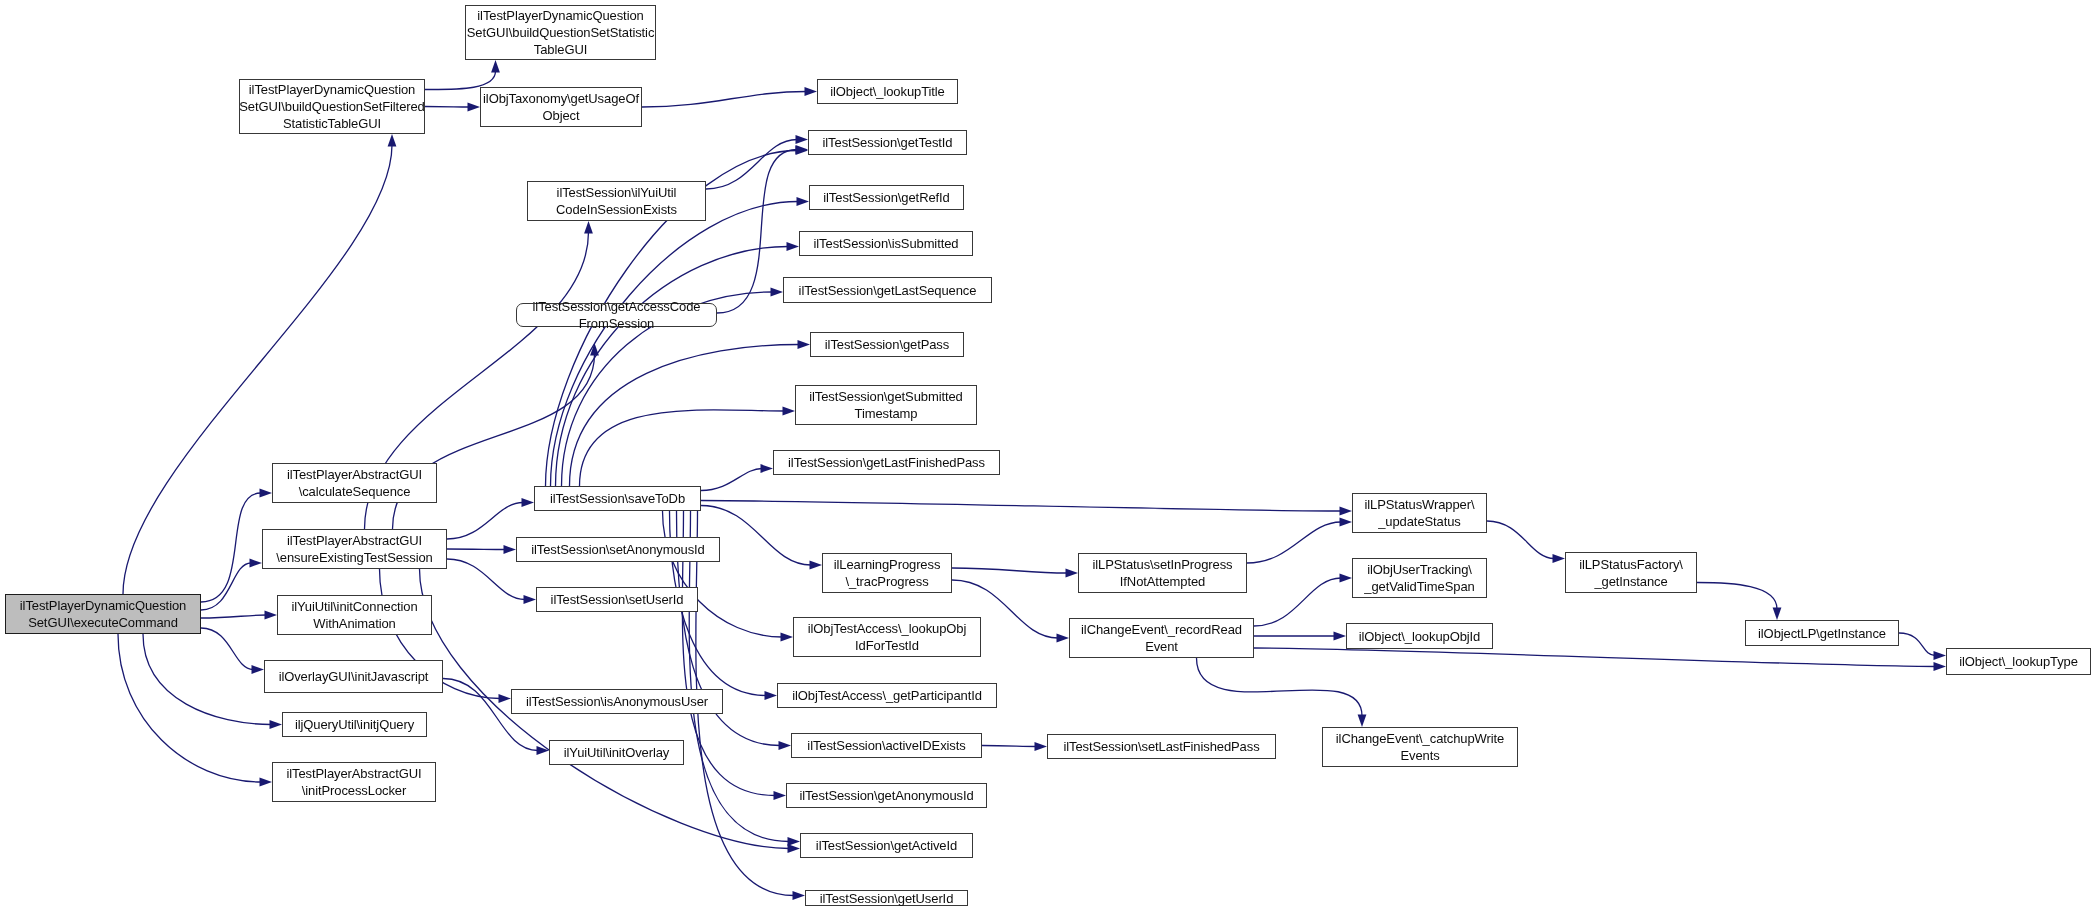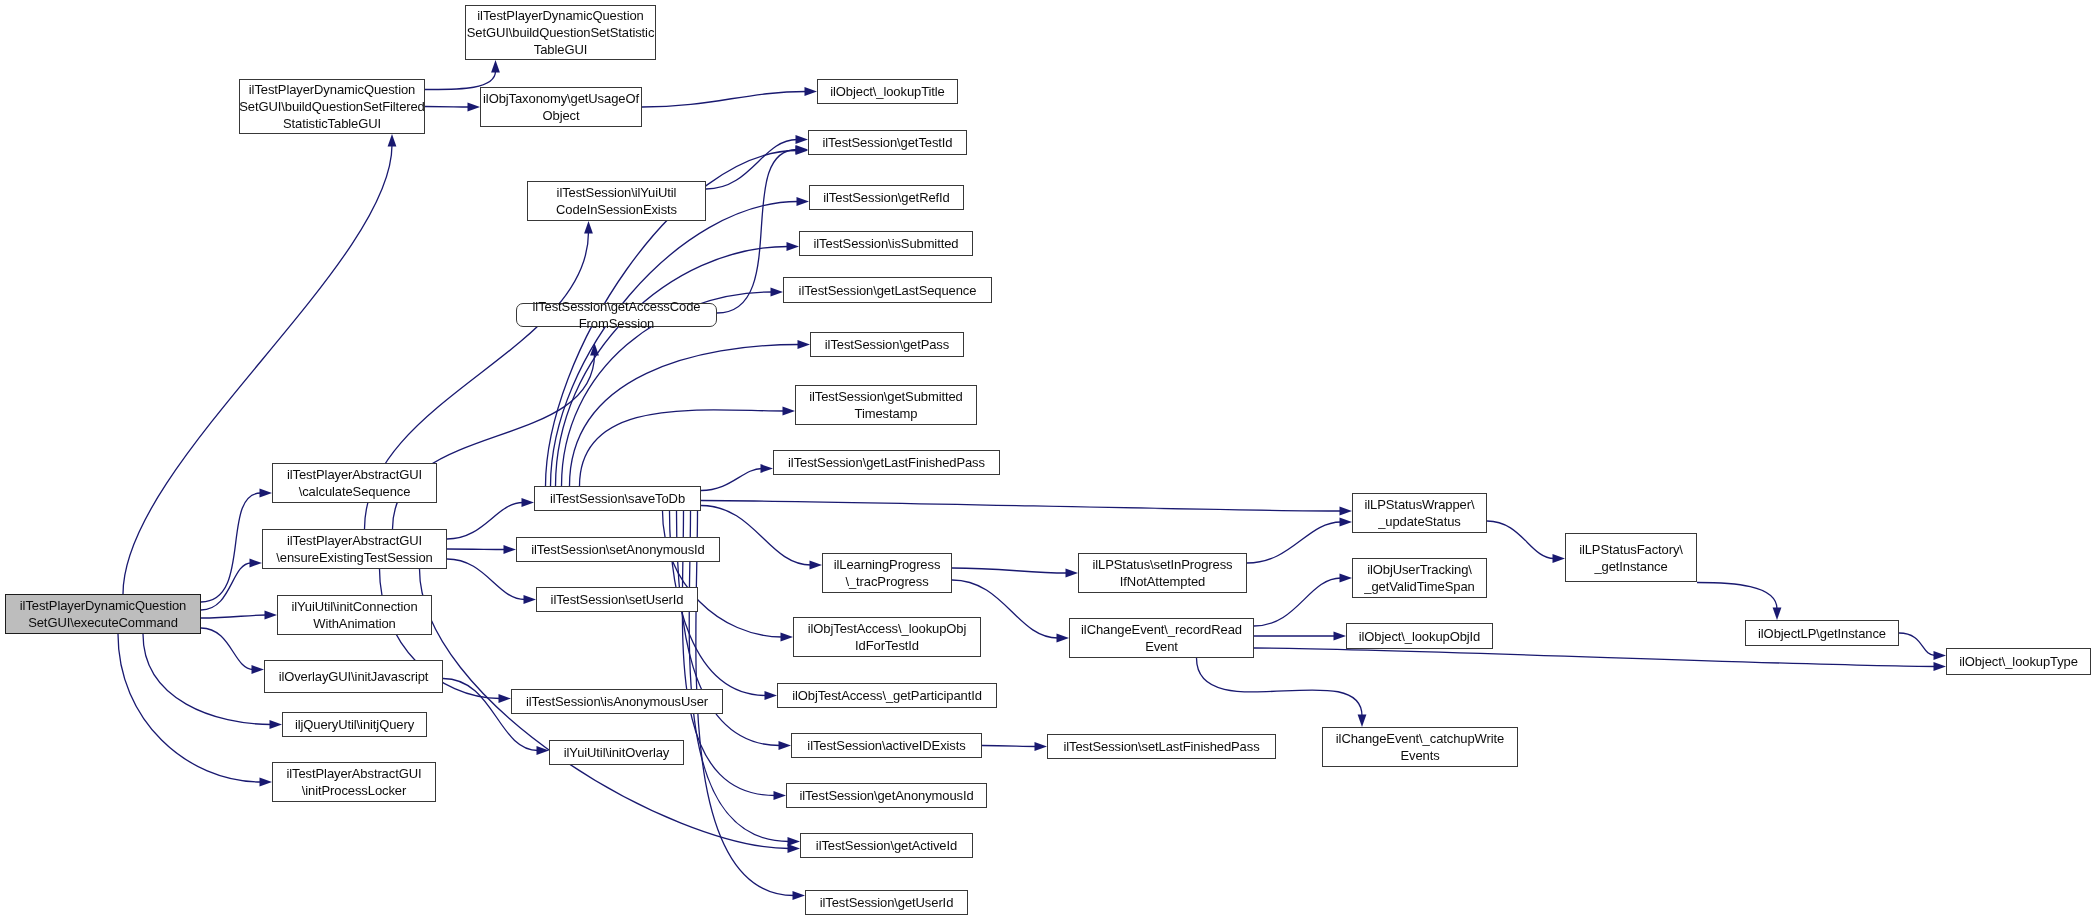--- a/index.html
+++ b/index.html
@@ -231,21 +231,21 @@
     </div>
     <div class="gnode" style="left: 791px; top: 733px; width: 191px; height: 25px;">
       <span>ilTestSession\activeIDExists</span>
     </div>
     <div class="gnode" style="left: 786px; top: 783px; width: 201px; height: 25px;">
       <span>ilTestSession\getAnonymousId</span>
     </div>
     <div class="gnode" style="left: 800px; top: 833px; width: 173px; height: 25px;">
       <span>ilTestSession\getActiveId</span>
     </div>
-    <div class="gnode" style="left: 805px; top: 890px; width: 163px; height: 25px;">
+    <div class="gnode" style="left: 805px; top: 890px; width: 163px; height: 16px;">
       <span>ilTestSession\getUserId</span>
     </div>
     <div class="gnode" style="left: 1078px; top: 553px; width: 169px; height: 40px;">
       <span>ilLPStatus\setInProgress</span>
       <span>IfNotAttempted</span>
     </div>
     <div class="gnode" style="left: 1069px; top: 618px; width: 185px; height: 40px;">
       <span>ilChangeEvent\_recordRead</span>
       <span>Event</span>
     </div>
@@ -260,21 +260,21 @@
       <span>ilLPStatusWrapper\</span>
       <span>_updateStatus</span>
     </div>
     <div class="gnode" style="left: 1352px; top: 558px; width: 135px; height: 40px;">
       <span>ilObjUserTracking\</span>
       <span>_getValidTimeSpan</span>
     </div>
     <div class="gnode" style="left: 1346px; top: 623px; width: 147px; height: 26px;">
       <span>ilObject\_lookupObjId</span>
     </div>
-    <div class="gnode" style="left: 1565px; top: 533px; width: 132px; height: 49px;">
+    <div class="gnode" style="left: 1565px; top: 552px; width: 132px; height: 41px;">
       <span>ilLPStatusFactory\</span>
       <span>_getInstance</span>
     </div>
     <div class="gnode" style="left: 1745px; top: 620px; width: 154px; height: 26px;">
       <span>ilObjectLP\getInstance</span>
     </div>
     <div class="gnode" style="left: 1946px; top: 648px; width: 145px; height: 27px;">
       <span>ilObject\_lookupType</span>
     </div>
   </div>

